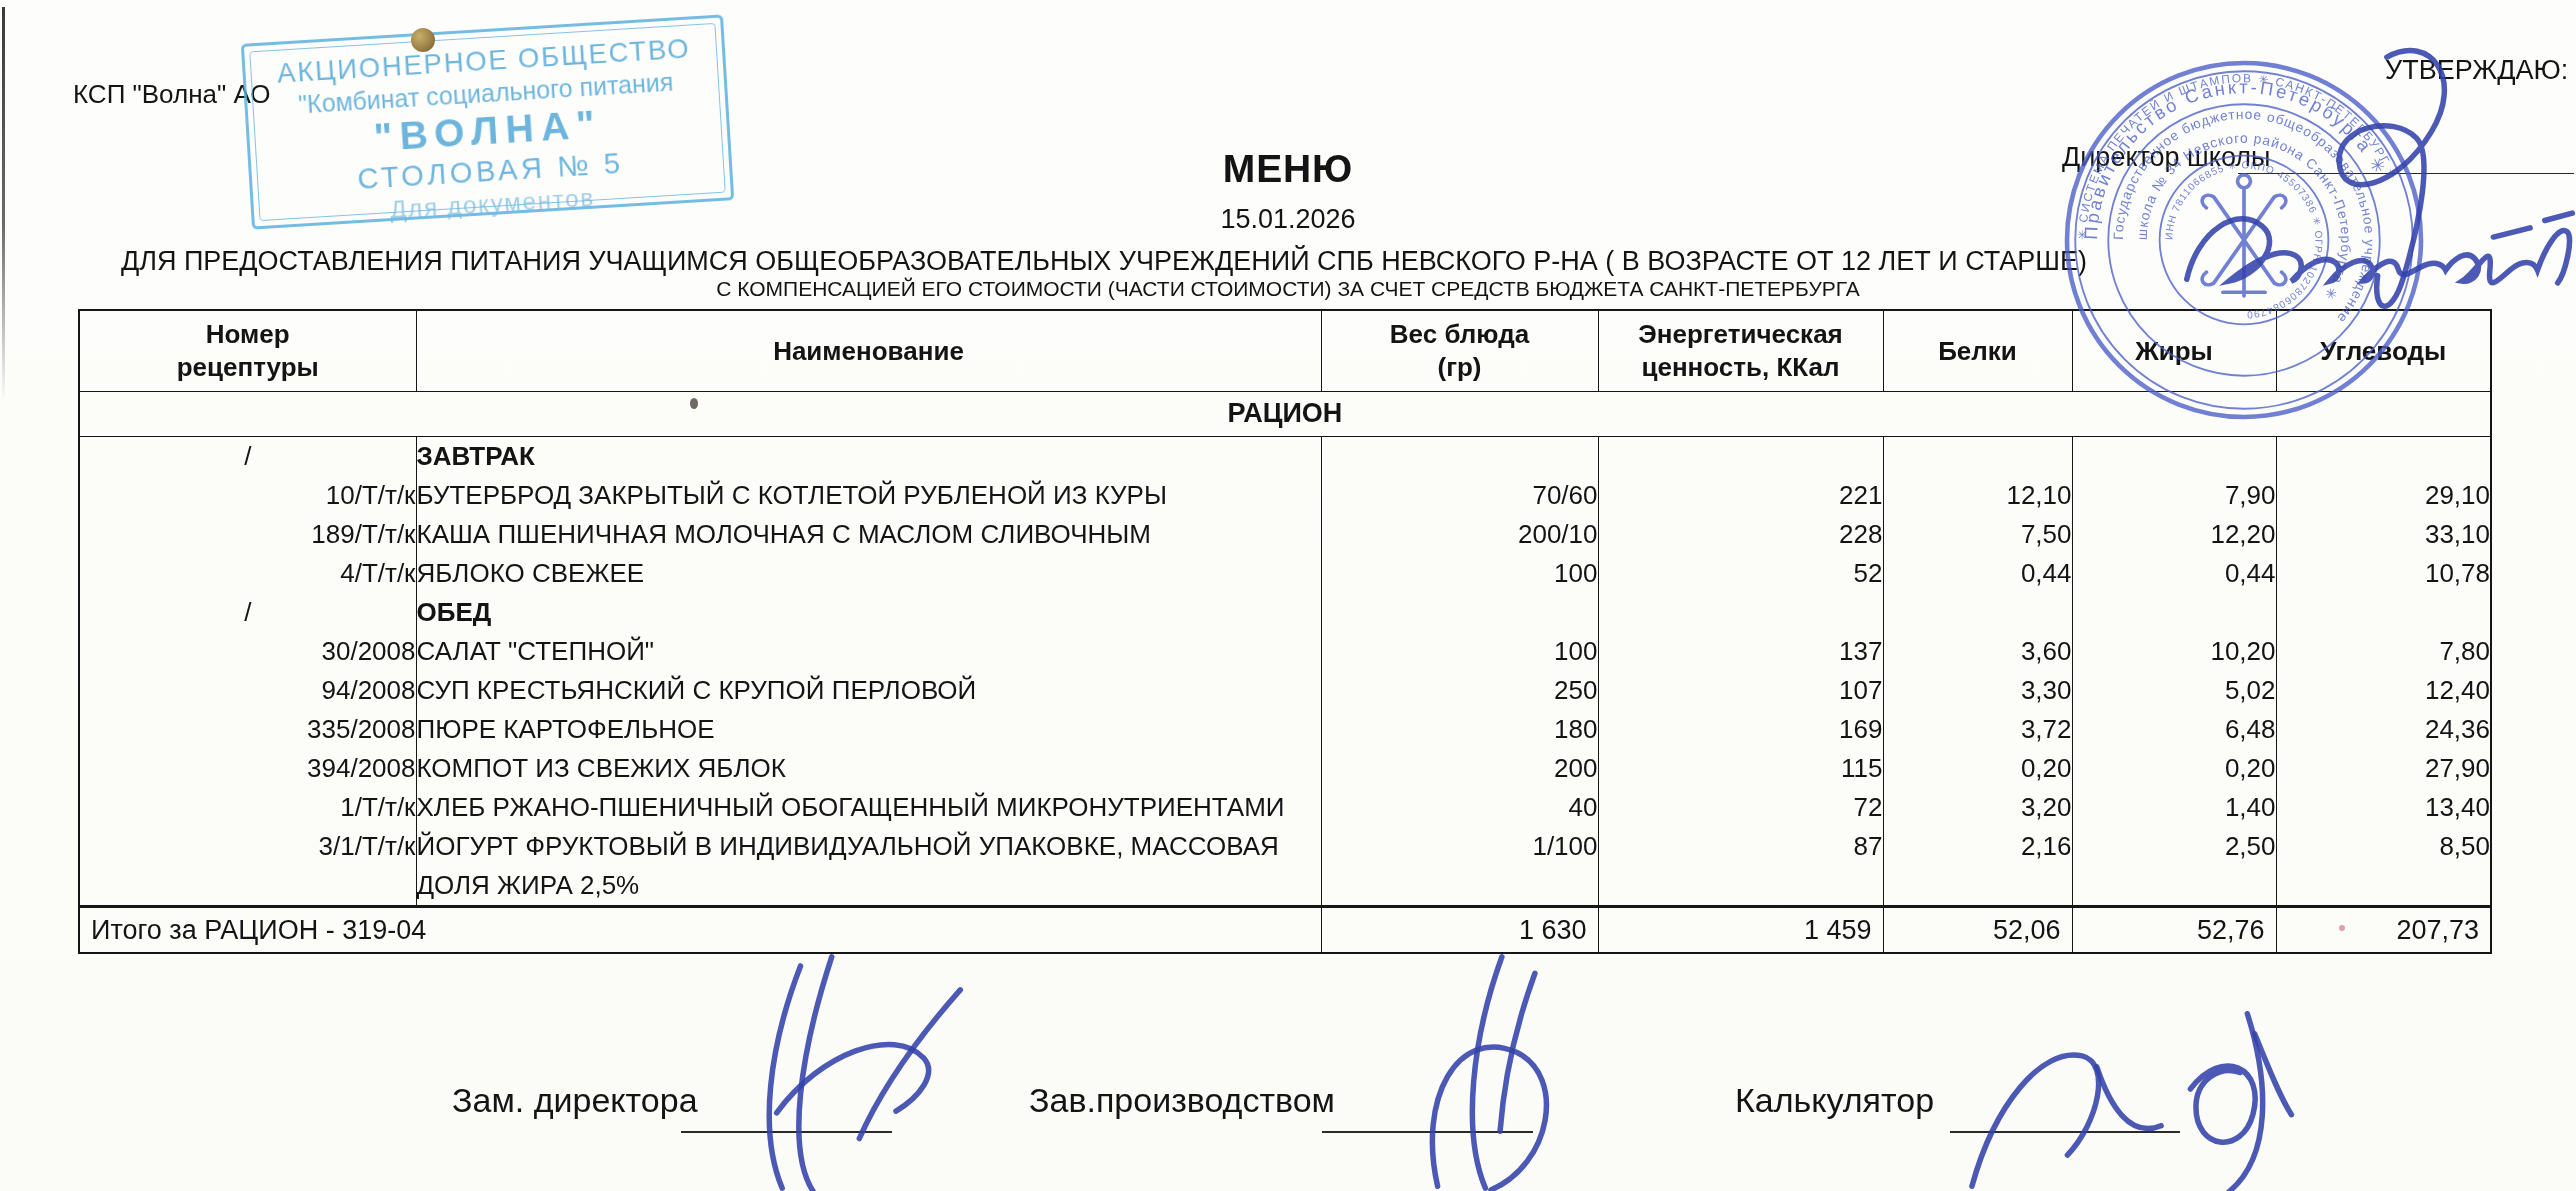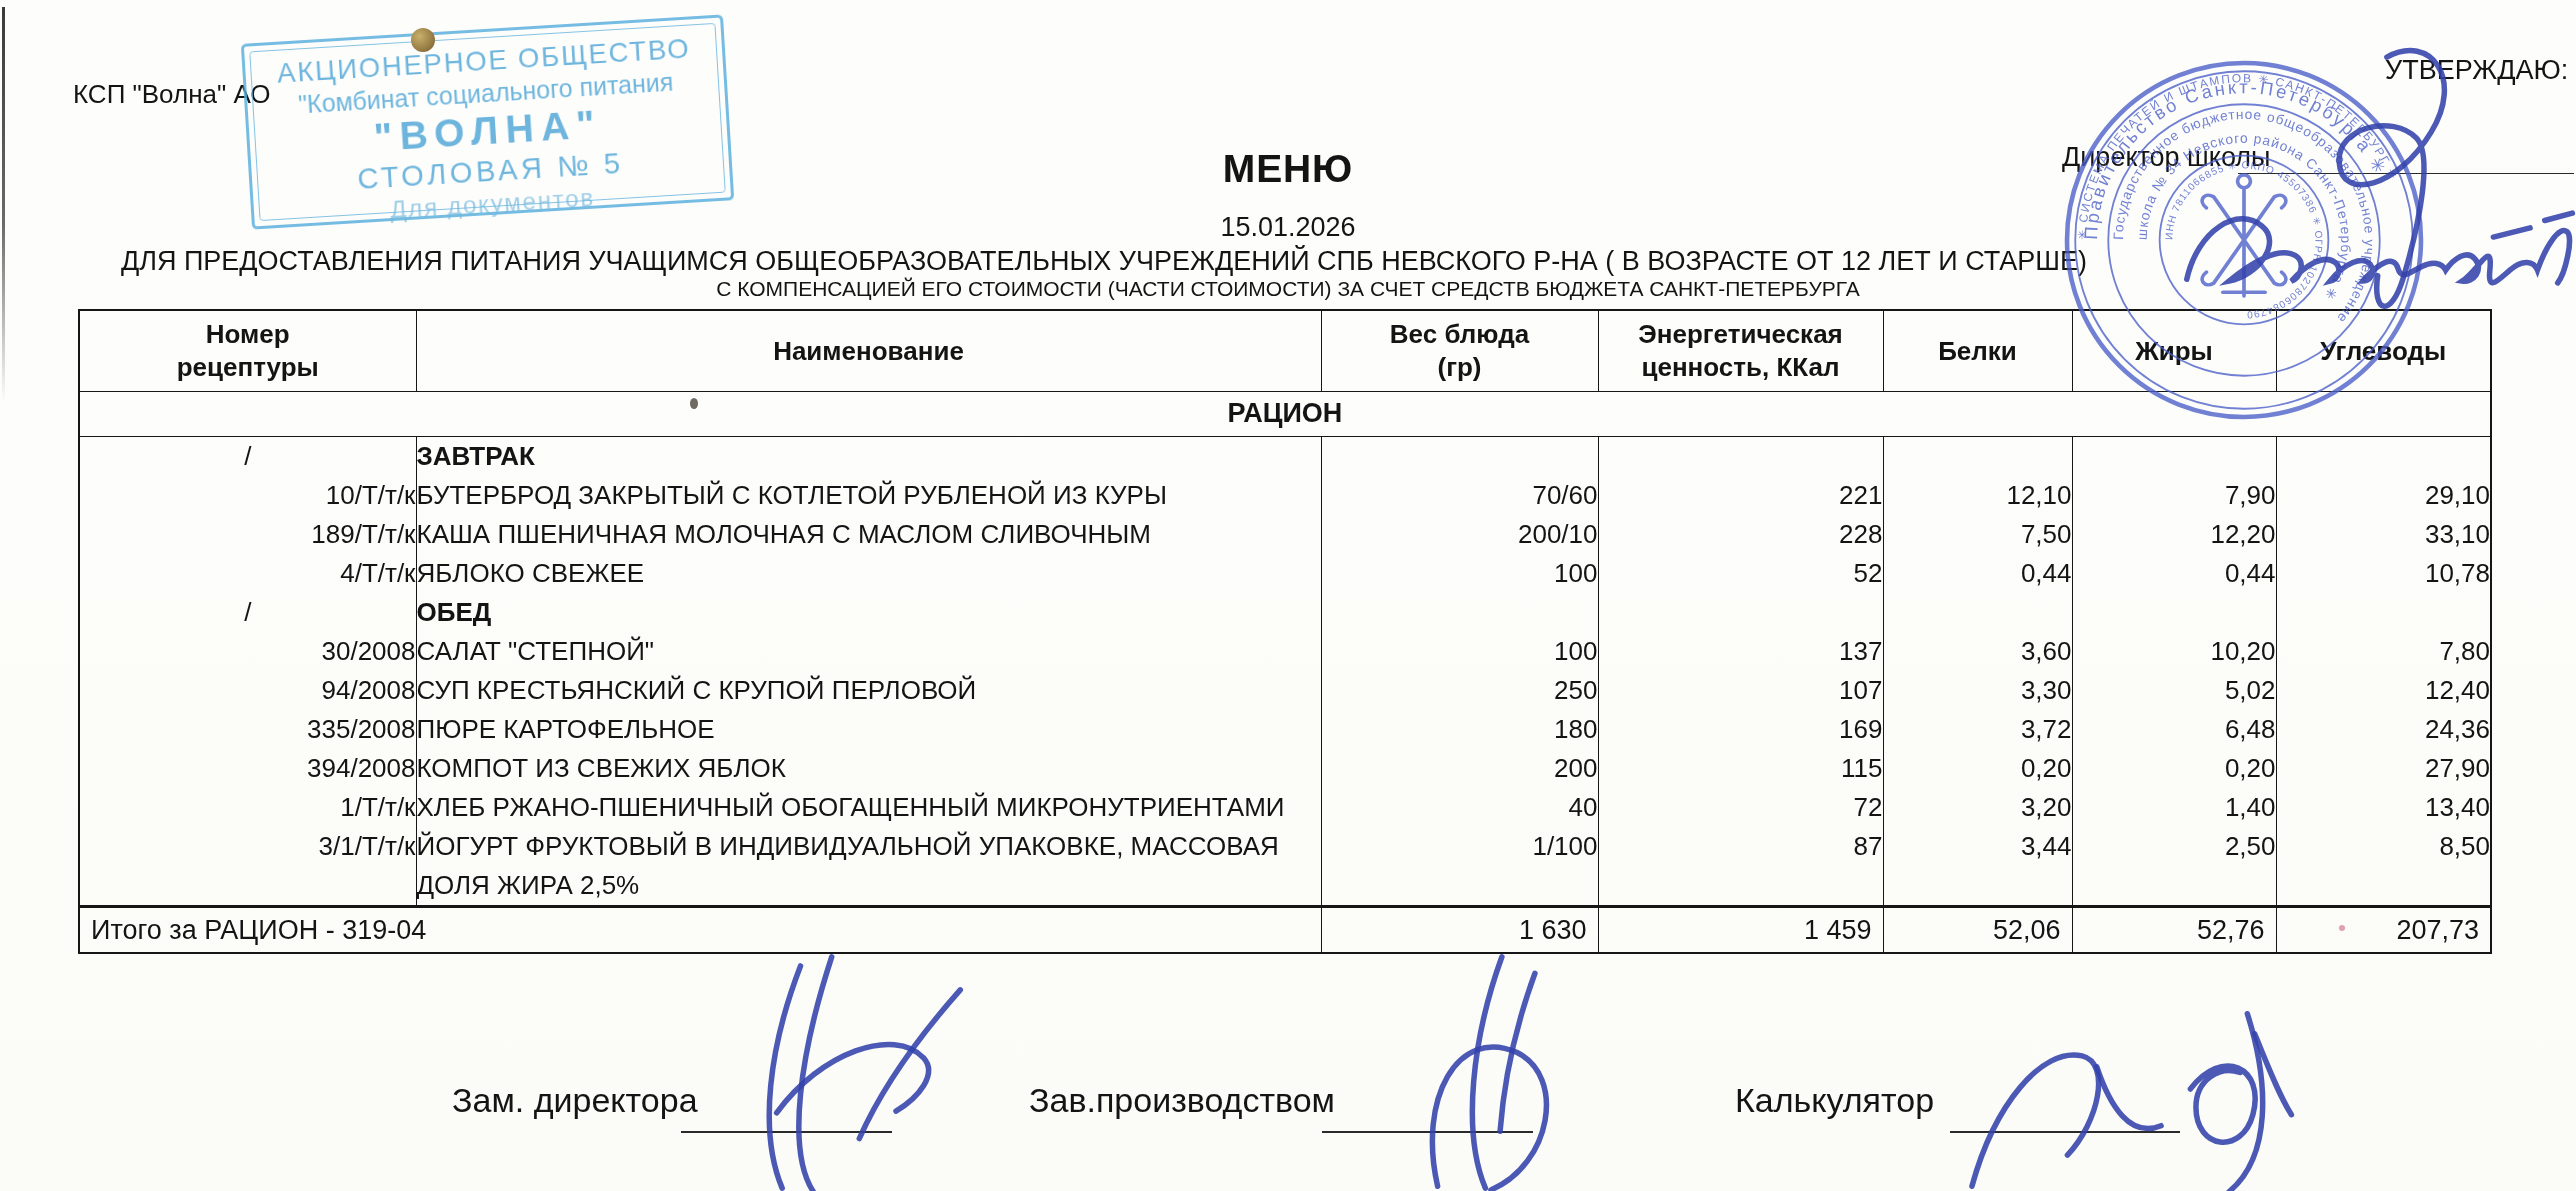--- a/index.html
+++ b/index.html
@@ -12,21 +12,21 @@
   .scan-edge{position:absolute;left:1.8px;top:7.3px;width:3.7px;height:395px;
     background:linear-gradient(180deg,#3a3a3a 0%,#6a6a6a 55%,rgba(120,120,120,0) 100%);}
   .speck{position:absolute;border-radius:50%;}
 
   .org-name{position:absolute;left:73px;top:79px;font-size:26px;}
   .approve-label{position:absolute;left:2385px;top:55px;font-size:27px;}
   .approver-role{position:absolute;left:2062px;top:106px;font-size:27px;margin-top:36px;}
   .director-line{position:absolute;left:2238px;top:173px;width:336px;height:0;border-top:1.8px solid #2a2a2a;}
 
   .doc-title{position:absolute;left:0;top:147px;width:2576px;text-align:center;font-size:39px;font-weight:700;letter-spacing:0.9px;}
-  .doc-date{position:absolute;left:0;top:204px;width:2576px;text-align:center;font-size:27px;margin-top:8px;}
+  .doc-date{position:absolute;left:0;top:204px;width:2576px;text-align:center;font-size:27px;}
   .subtitle1{position:absolute;left:0;top:246px;width:2208px;text-align:center;font-size:27px;}
   .subtitle2{position:absolute;left:0;top:277px;width:2576px;text-align:center;font-size:21px;}
 
   
   .rect-stamp{
     position:absolute;left:246px;top:29px;width:477px;height:180px;
     transform:rotate(-3.5deg); color:#4fa6d8; opacity:.82;
     border:3.7px solid #58aede;border-radius:5.5px; text-align:center;
     filter:blur(0.3px);
   }
@@ -213,21 +213,21 @@
       <td class="num c-kcal">72</td>
       <td class="num c-protein">3,20</td>
       <td class="num c-fat">1,40</td>
       <td class="num c-carbs">13,40</td>
     </tr>
         <tr>
       <td class="c-num">3/1/Т/т/к</td>
       <td class="c-name">ЙОГУРТ ФРУКТОВЫЙ В ИНДИВИДУАЛЬНОЙ УПАКОВКЕ, МАССОВАЯ ДОЛЯ ЖИРА 2,5%</td>
       <td class="num c-weight">1/100</td>
       <td class="num c-kcal">87</td>
-      <td class="num c-protein">3,44</td>
+      <td class="num c-protein">2,16</td>
       <td class="num c-fat">2,50</td>
       <td class="num c-carbs">8,50</td>
     </tr>
       </tbody>
     <tbody>
       <tr class="total-row">
         <td colspan="2" class="total-label">Итого за РАЦИОН - 319-04</td>
         <td class="num">1 630</td>
         <td class="num">1 459</td>
         <td class="num">52,06</td>

